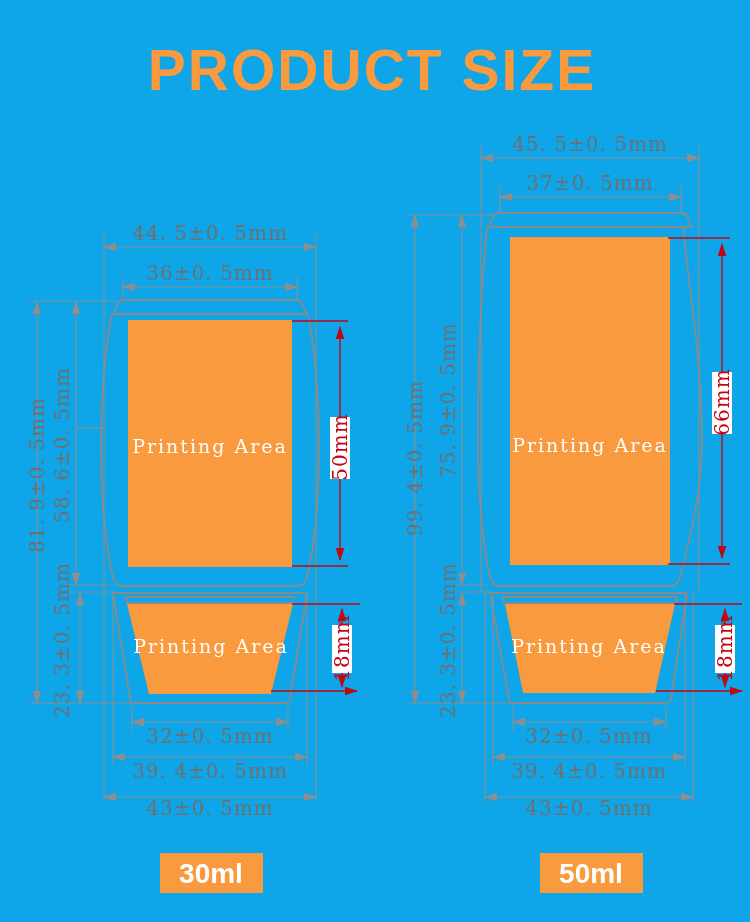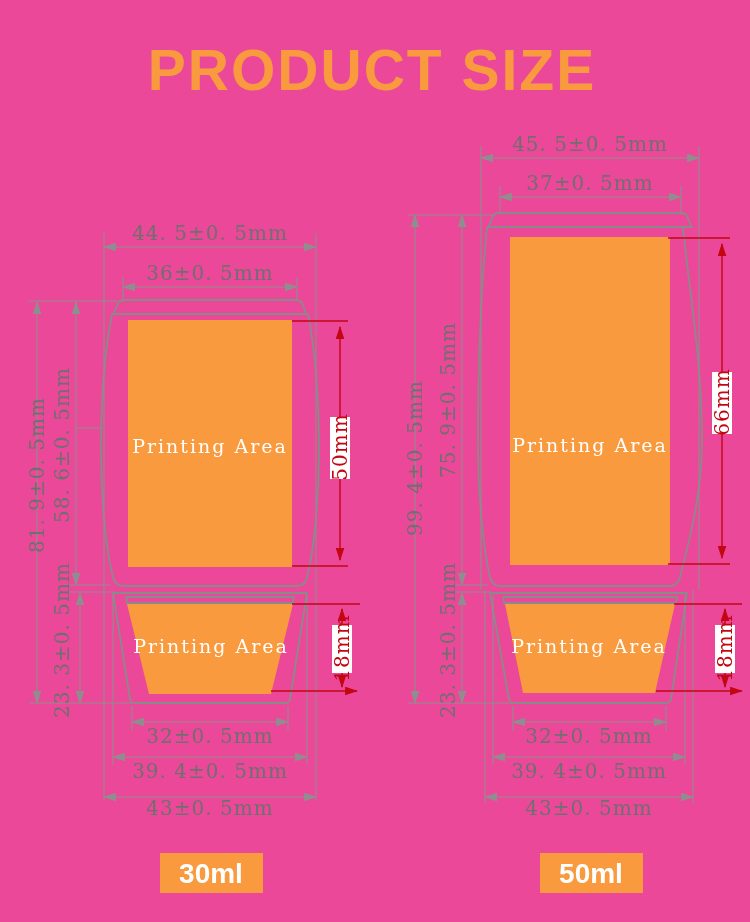--- a/index.html
+++ b/index.html
@@ -1,16 +1,16 @@
 <!DOCTYPE html>
 <html><head>
 <meta charset="utf-8">
 <style>
   html,body{margin:0;padding:0;background:#fff;}
-  #page{position:relative;width:750px;height:922px;background:#ec4899;overflow:hidden;
+  #page{position:relative;width:750px;height:922px;background:#0ea5e9;overflow:hidden;
         font-family:"Liberation Sans",sans-serif;}
   svg{display:block;}
   .title-text{font-family:"Liberation Sans",sans-serif;font-weight:bold;font-size:57px;
               letter-spacing:2px;fill:#F89A3D;text-anchor:middle;}
   .dim-text{font-family:"DejaVu Serif",serif;font-size:20px;fill:#6F6F6F;
             letter-spacing:1px;text-anchor:middle;}
   .dim-text-red{font-family:"DejaVu Serif",serif;font-size:20px;fill:#C20612;
                 letter-spacing:1px;text-anchor:middle;}
   .print-text{font-family:"DejaVu Serif",serif;font-size:19px;fill:#ffffff;
               letter-spacing:2px;text-anchor:middle;}

